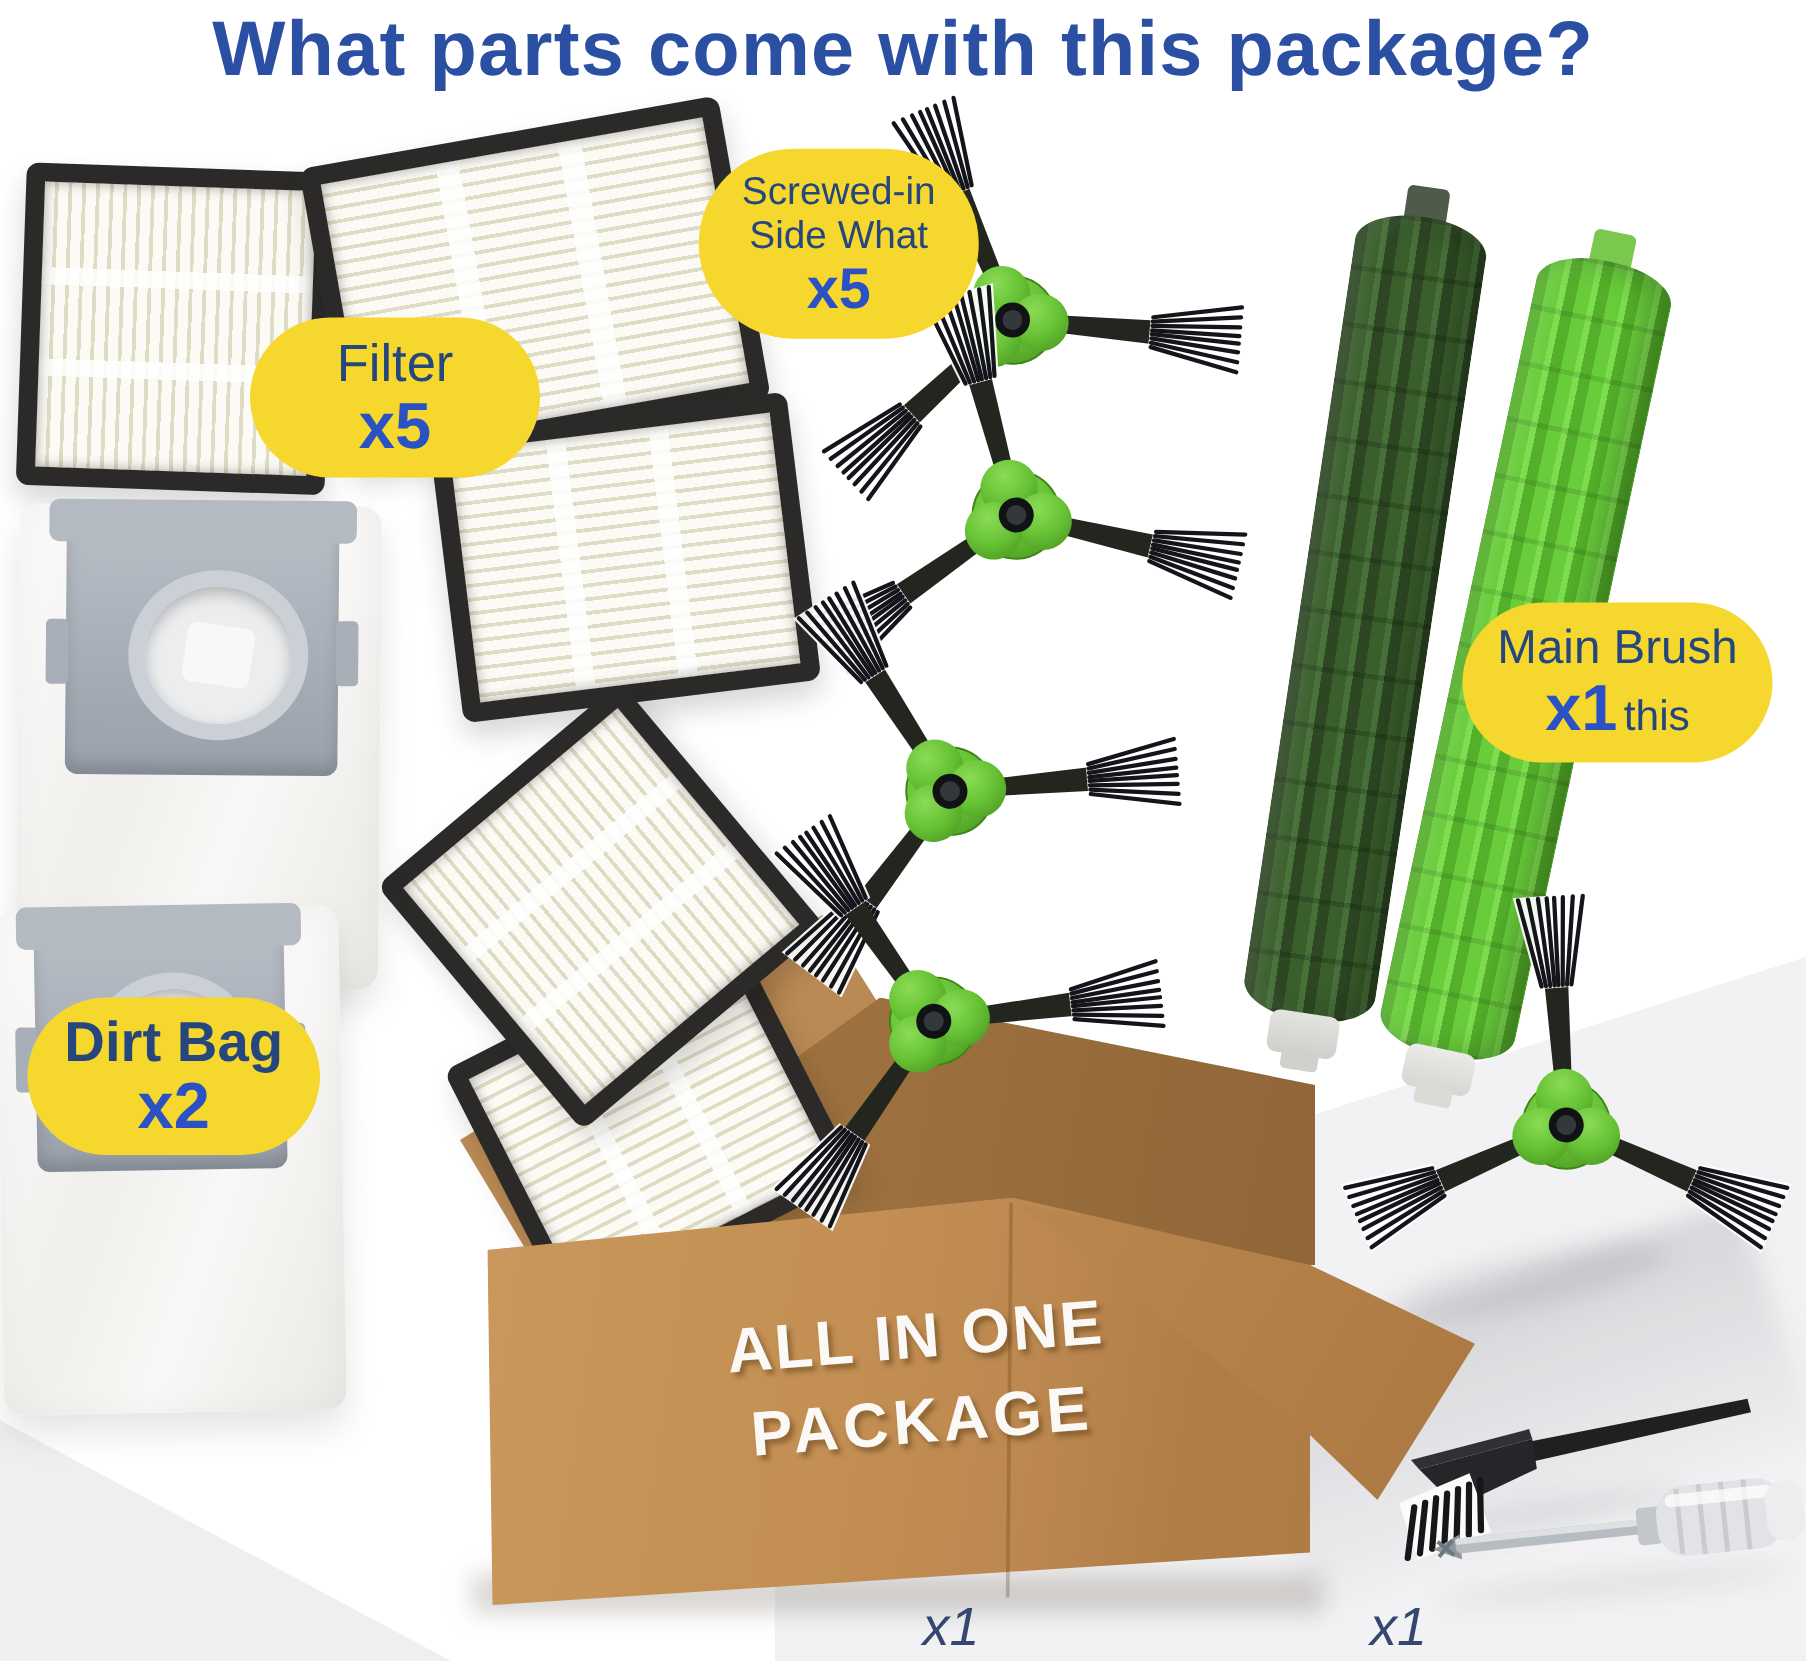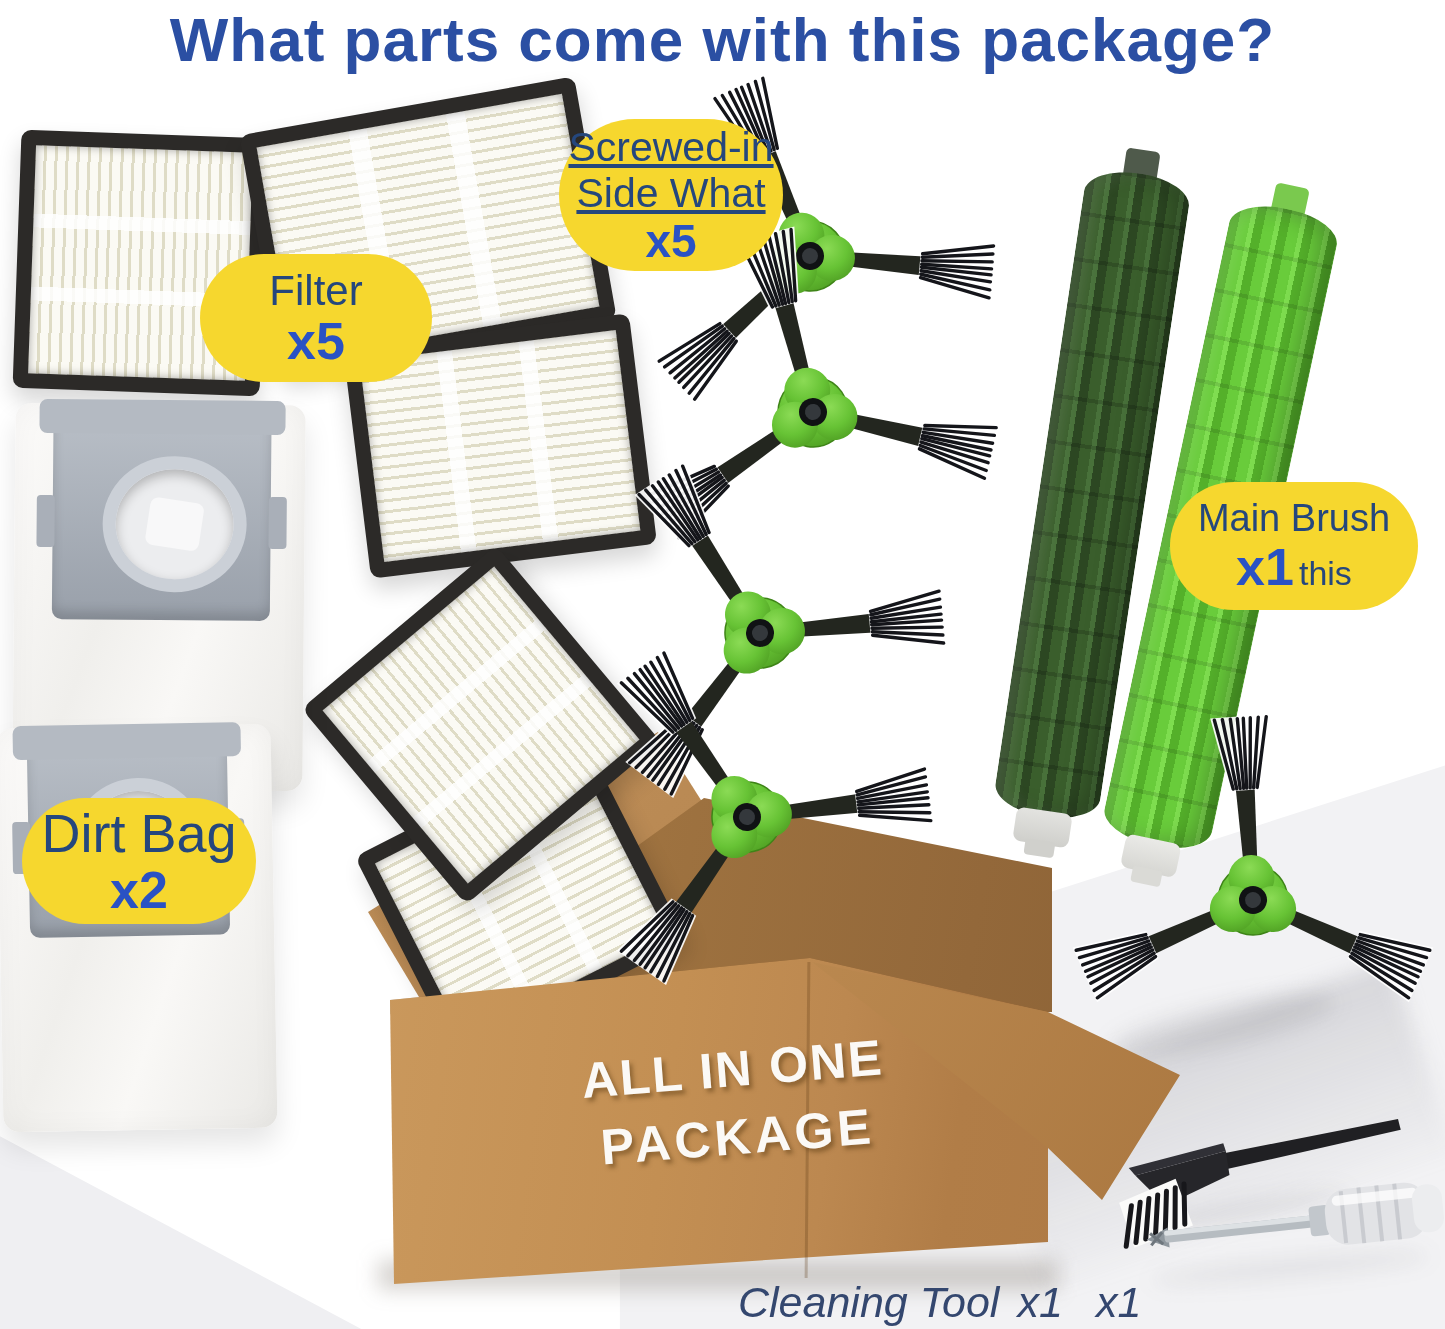--- a/index.html
+++ b/index.html
@@ -111,29 +111,29 @@
 
   
   .badge{position:absolute;background:var(--badge-yellow,#F6D72E);display:flex;flex-direction:column;
     align-items:center;justify-content:center;z-index:20;text-align:center;}
   .badge .lbl{color:var(--badge-navy,#25477D);}
   .badge .cnt{color:var(--count-blue,#2A52C4);font-weight:bold;line-height:1.05;}
   #badge-filter{left:200px;top:254px;width:232px;height:128px;border-radius:64px;}
   #badge-filter .lbl{font-size:42px;line-height:1.1;}
   #badge-filter .cnt{font-size:52px;}
   #badge-side{left:559px;top:119px;width:224px;height:152px;border-radius:76px;}
-  #badge-side .lbl{font-size:41px;line-height:1.12;text-decoration:underline;}
+  #badge-side .lbl{font-size:31px;line-height:1.12;}
   #badge-side .cnt{font-size:46px;}
   #badge-main{left:1170px;top:482px;width:248px;height:128px;border-radius:64px;}
   #badge-main .lbl{font-size:38px;line-height:1.1;}
   #badge-main .cntrow{display:flex;align-items:baseline;gap:5px;}
   #badge-main .cnt{font-size:52px;}
   #badge-main .suffix{font-size:34px;color:var(--badge-navy,#25477D);}
   #badge-dirt{left:22px;top:798px;width:234px;height:126px;border-radius:64px;}
-  #badge-dirt .lbl{font-size:54px;line-height:1.1;}
+  #badge-dirt .lbl{font-size:45px;line-height:1.1;font-weight:bold;}
   #badge-dirt .cnt{font-size:52px;}
 
   
   .caption{position:absolute;top:1278px;display:flex;gap:18px;font-style:italic;font-size:43px;
     color:var(--caption-navy,#34476F);z-index:20;white-space:nowrap;}
   #caption-cleaning{left:738px;}
   #caption-screw{left:1096px;}
 </style>
 </head>
 <body>
@@ -300,20 +300,19 @@
       <span class="cnt">x1</span>
       <span class="suffix">this</span>
     </div>
   </div>
   <div class="badge" id="badge-dirt">
     <div class="lbl">Dirt Bag</div>
     <div class="cnt">x2</div>
   </div>
 
   <div class="caption" id="caption-cleaning">
-    <span>Cleaning Tool</span>
     <span>x1</span>
   </div>
   <div class="caption" id="caption-screw">
     <span>x1</span>
   </div>
 
 </div>
 
 </body></html>

